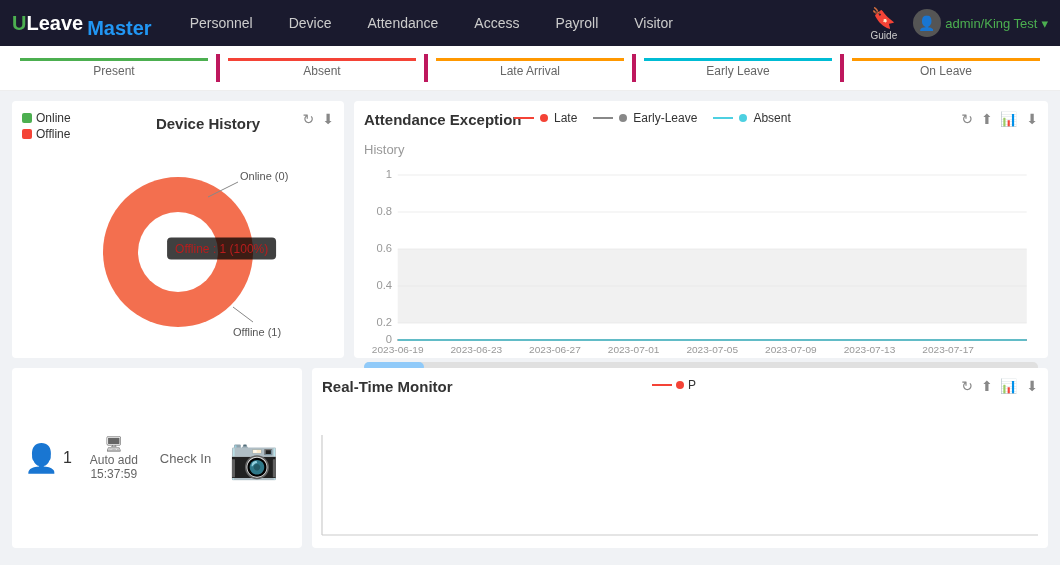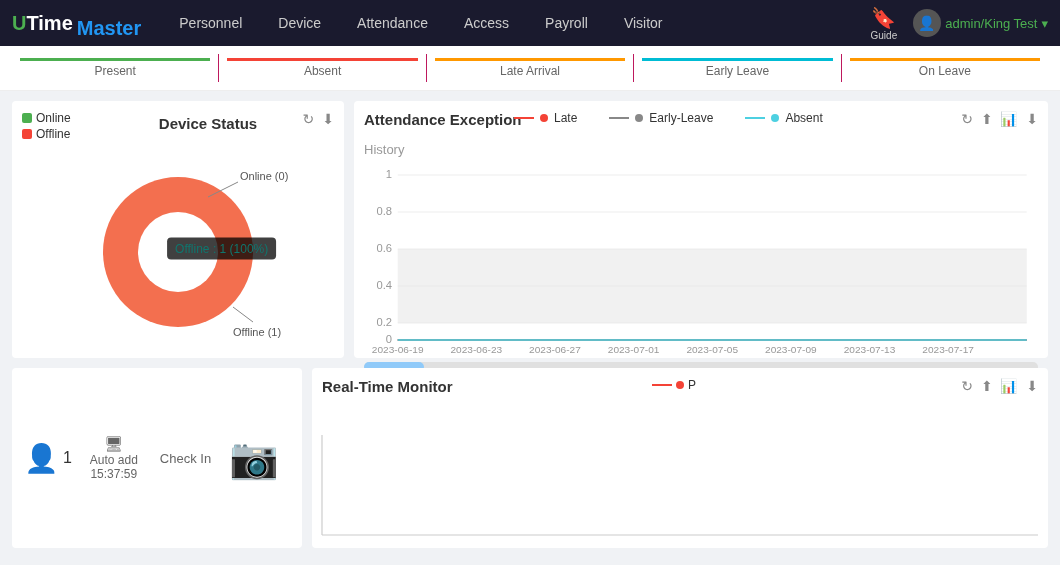--- a/index.html
+++ b/index.html
@@ -25,21 +25,21 @@
     .guide-label { font-size: 10px; }
     .user-info { display: flex; align-items: center; color: #4caf50; font-size: 13px; gap: 4px; cursor: pointer; }
     .user-avatar { width: 28px; height: 28px; border-radius: 50%; background: #555; display: flex; align-items: center; justify-content: center; color: #fff; font-size: 14px; }
 
     
     .summary-row {
       display: flex; gap: 0; padding: 8px 12px; background: #fff; border-bottom: 1px solid #eee;
     }
     .summary-card {
       flex: 1; display: flex; flex-direction: column; align-items: center; padding: 4px 8px;
-      border-right: 1px solid #be185d;
+      border-right: 4px solid #be185d;
     }
     .summary-card:last-child { border-right: none; }
     .summary-label { font-size: 12px; color: #666; }
     .present-bar { width: 100%; height: 3px; background: #4caf50; margin-bottom: 3px; }
     .absent-bar { width: 100%; height: 3px; background: #f44336; margin-bottom: 3px; }
     .late-bar { width: 100%; height: 3px; background: #ff9800; margin-bottom: 3px; }
     .early-bar { width: 100%; height: 3px; background: #00bcd4; margin-bottom: 3px; }
     .onleave-bar { width: 100%; height: 3px; background: #ff9800; margin-bottom: 3px; }
 
     
@@ -56,42 +56,42 @@
 
     
     .device-panel { width: 332px; flex-shrink: 0; }
     .device-legend { display: flex; flex-direction: column; gap: 2px; position: absolute; top: 10px; left: 10px; font-size: 12px; }
     .legend-item { display: flex; align-items: center; gap: 4px; }
     .legend-dot { width: 10px; height: 10px; border-radius: 2px; }
     .legend-online { background: #4caf50; }
     .legend-offline { background: #f44336; }
     .donut-container { display: flex; justify-content: center; align-items: flex-end; height: 220px; position: relative; }
     .tooltip-box {
-      position: absolute; background: rgba(0,0,0,0.75); color: #0f766e; padding: 4px 8px;
+      position: absolute; background: rgba(0,0,0,0.75); color: #b91c1c; padding: 4px 8px;
       border-radius: 4px; font-size: 12px; top: 50%; left: 50%; transform: translate(-10%, -20%);
       white-space: nowrap; z-index: 10;
     }
 
     
     .attendance-panel { flex: 1; }
-    .att-legend { display: flex; gap: 32px; position: absolute; top: 10px; left: 160px; font-size: 12px; }
+    .att-legend { display: flex; gap: 16px; position: absolute; top: 10px; left: 160px; font-size: 12px; }
     .att-legend-item { display: flex; align-items: center; gap: 4px; }
     .chart-area { margin-top: 8px; position: relative; height: 190px; }
     .chart-scrollbar { height: 10px; background: #e0e0e0; border-radius: 5px; margin-top: 4px; position: relative; }
     .chart-scrollbar-thumb { position: absolute; left: 0; width: 40px; height: 10px; background: #90caf9; border-radius: 5px; }
 
     svg { overflow: visible; }
   </style>
 </head>
 <body>
 
 <nav class="navbar">
   <div class="logo">
     <span class="logo-u">U</span>
-    <span class="logo-time">Time</span>
+    <span class="logo-time">Leave</span>
     <span class="logo-space"> </span>
     <span class="logo-master">Master</span>
   </div>
   <div class="nav-items">
     <div class="nav-item">Personnel</div>
     <div class="nav-item">Device</div>
     <div class="nav-item">Attendance</div>
     <div class="nav-item">Access</div>
     <div class="nav-item">Payroll</div>
     <div class="nav-item">Visitor</div>
@@ -140,21 +140,21 @@
         <div class="legend-item">
           <div class="legend-dot legend-online"></div>
           <span>Online</span>
         </div>
         <div class="legend-item">
           <div class="legend-dot legend-offline"></div>
           <span>Offline</span>
         </div>
       </div>
       <div style="text-align:center; margin-left:60px; padding-top:4px;">
-        <span class="panel-title">Device Status</span>
+        <span class="panel-title">Device History</span>
       </div>
       <div class="panel-icons">
         <span class="panel-icon">↻</span>
         <span class="panel-icon">⬇</span>
       </div>
       <div class="donut-container">
 
         <svg width="200" height="200" viewBox="0 0 200 200">
 
           <circle cx="100" cy="100" r="75" fill="#f36f4f"></circle>

